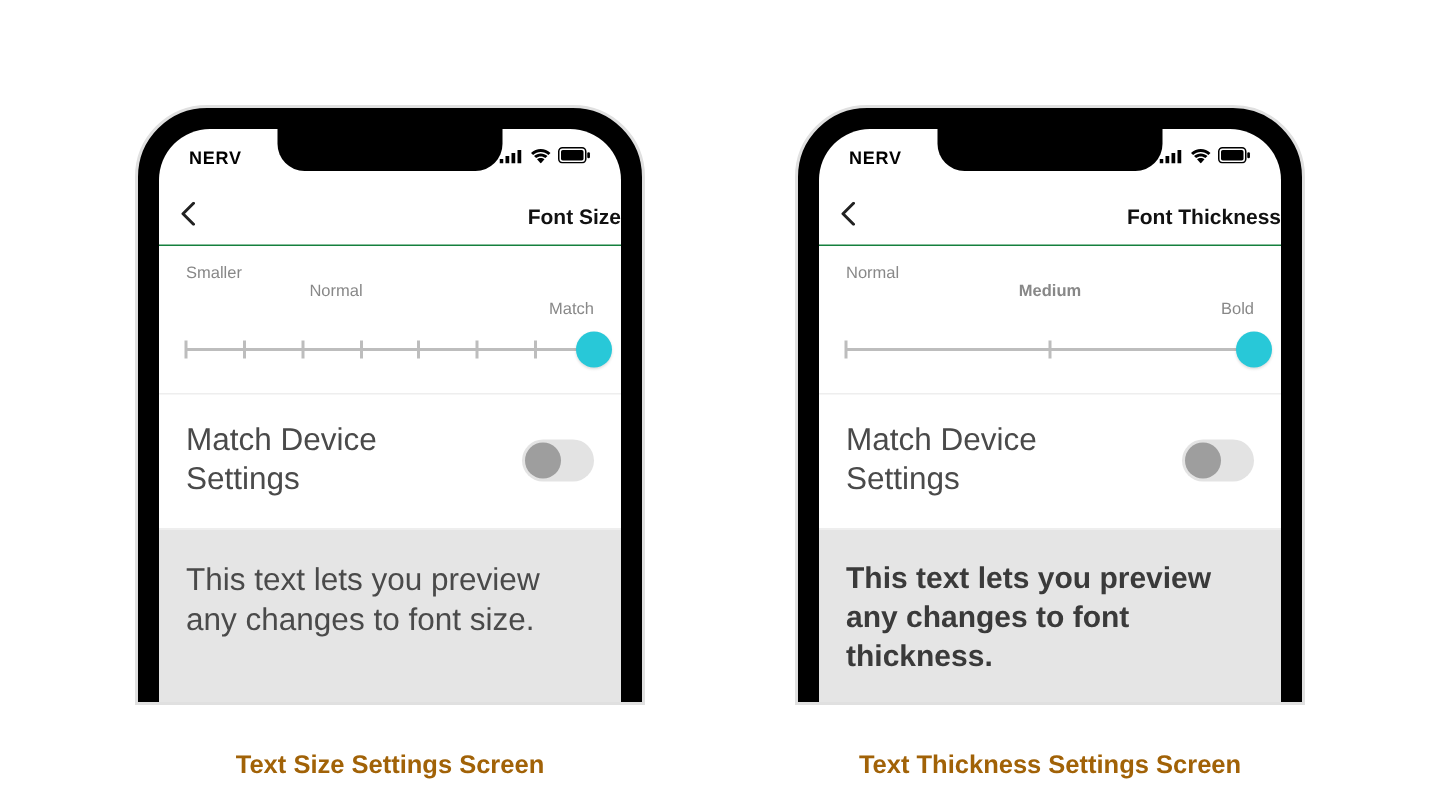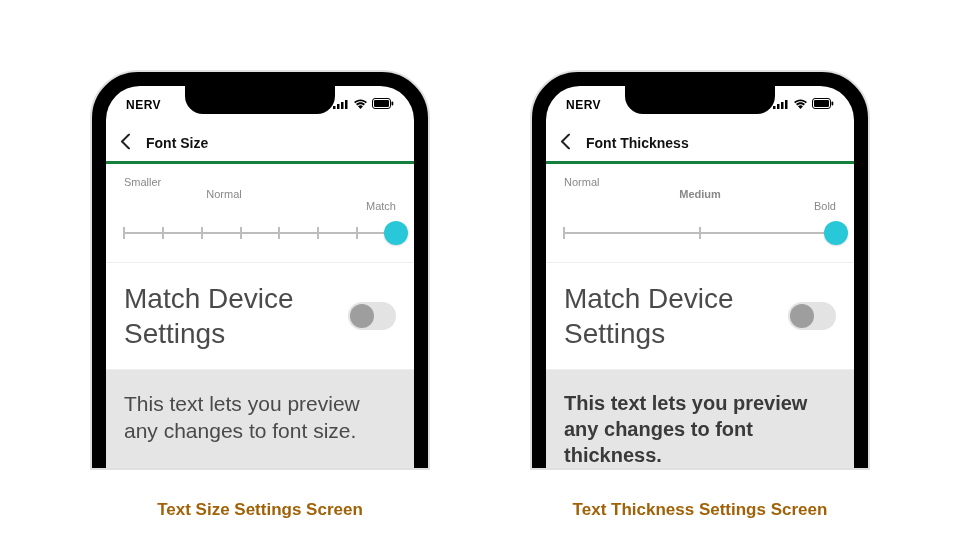--- a/index.html
+++ b/index.html
@@ -64,23 +64,23 @@
   .status-right {
     display: flex;
     align-items: center;
     gap: 4px;
   }
   .signal-icon, .wifi-icon, .battery-icon { display: inline-block; }
   .nav-bar {
     height: 40px;
     display: flex;
     align-items: center;
-    justify-content: flex-start;
-    position: relative;
-    border-bottom: 3px solid #15803d;
+    justify-content: flex-end;
+    position: relative;
+    border-bottom: 1px solid #15803d;
     padding-left: 40px;
   }
   .back-btn {
     position: absolute;
     left: 14px;
     top: 50%;
     transform: translateY(-50%);
     font-size: 18px;
     color: #222;
     cursor: pointer;
@@ -144,21 +144,21 @@
     box-shadow: 0 1px 2px rgba(0,0,0,0.15);
   }
   .toggle-row {
     display: flex;
     align-items: center;
     justify-content: space-between;
     padding: 18px 18px;
     border-bottom: 1px solid #eee;
   }
   .toggle-label {
-    font-size: 28px;
+    font-size: 21px;
     color: #4a4a4a;
     line-height: 1.25;
     max-width: 190px;
   }
   .toggle {
     width: 48px;
     height: 28px;
     background: #e3e3e3;
     border-radius: 14px;
     position: relative;

